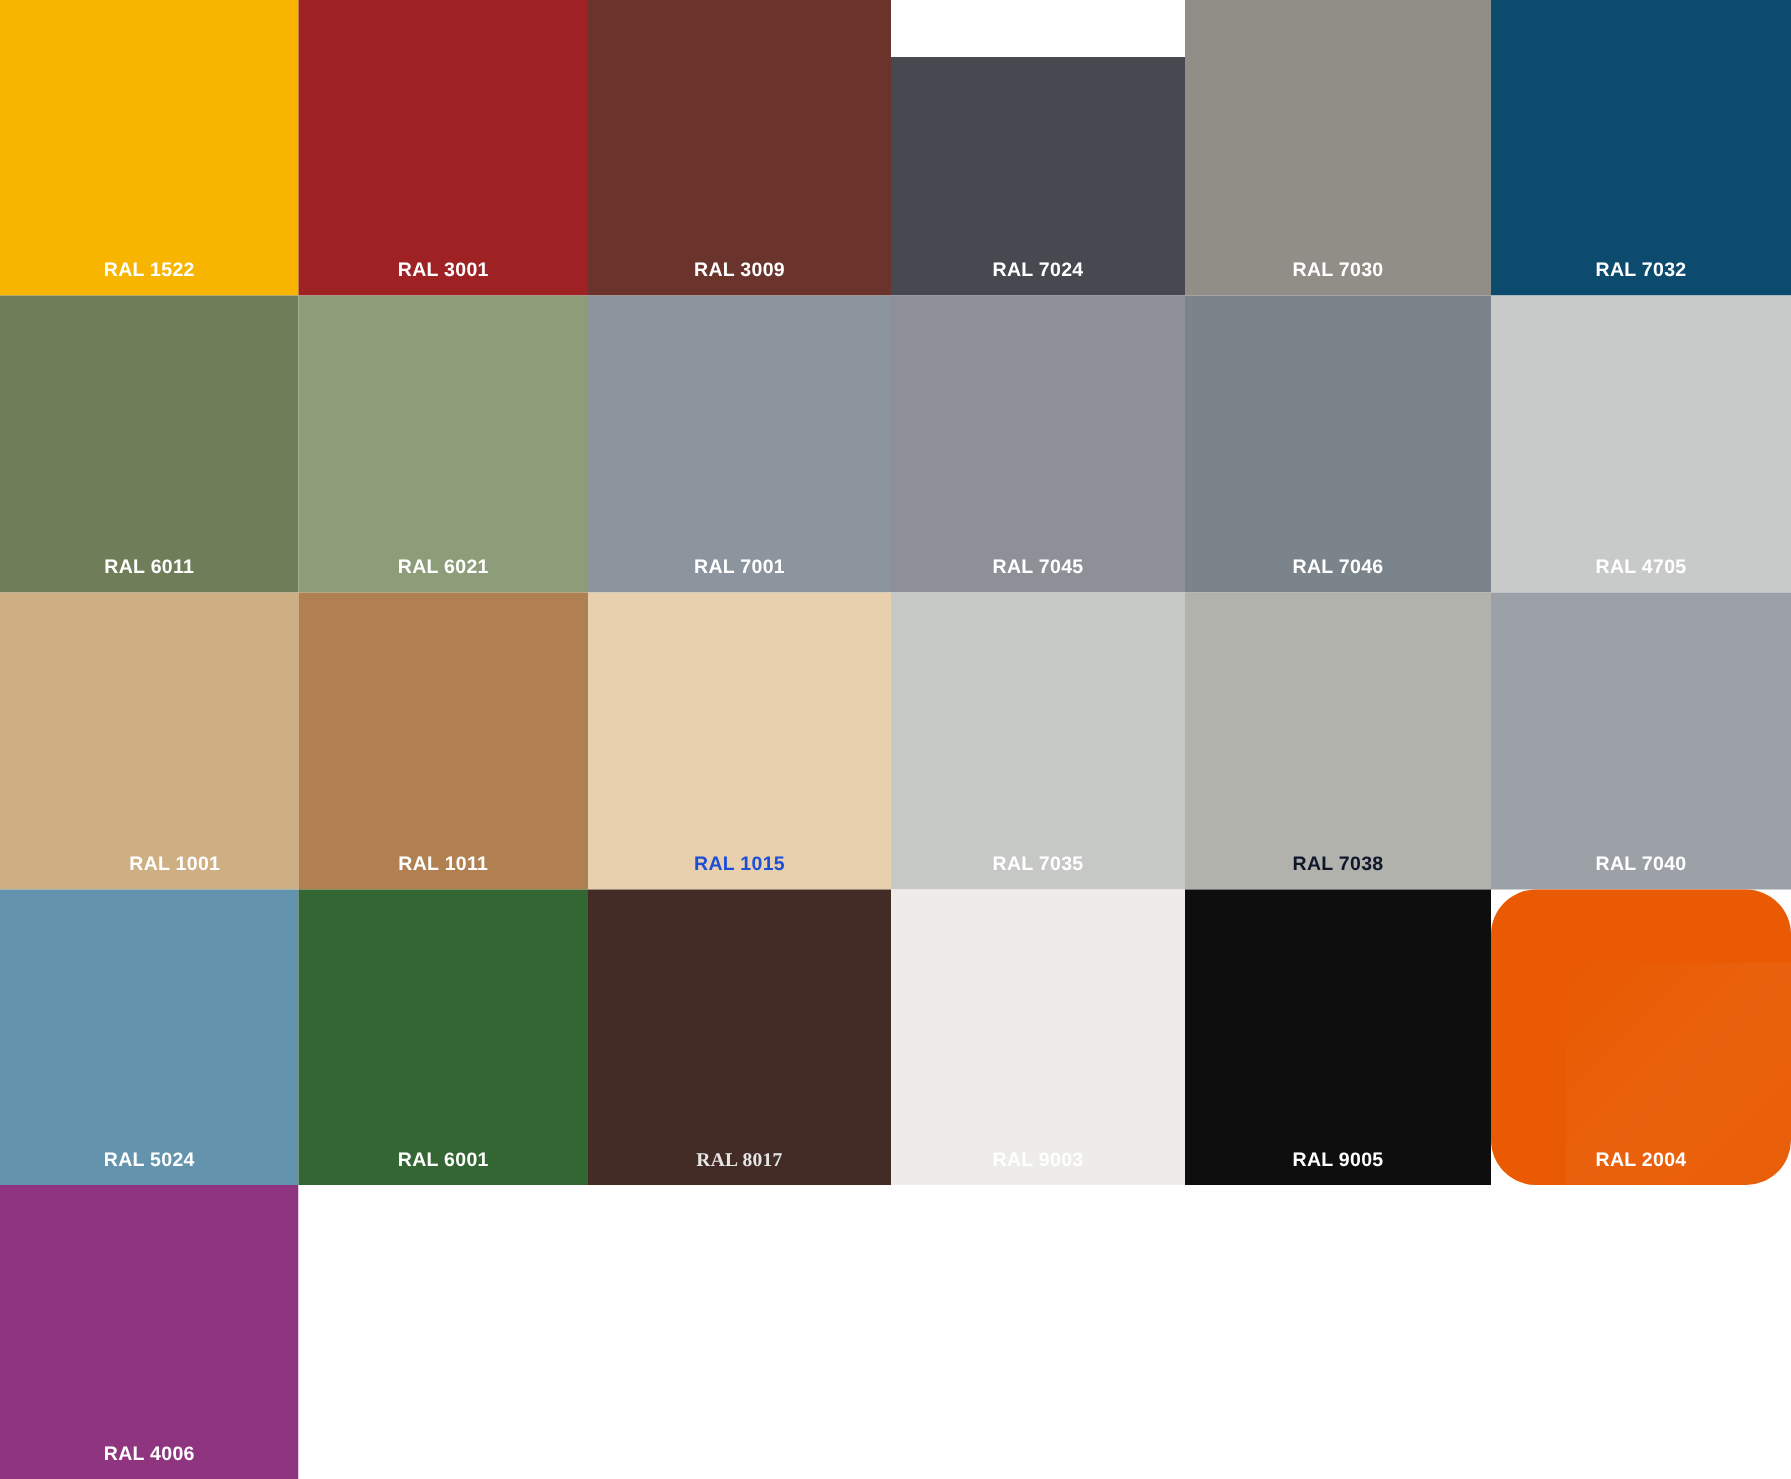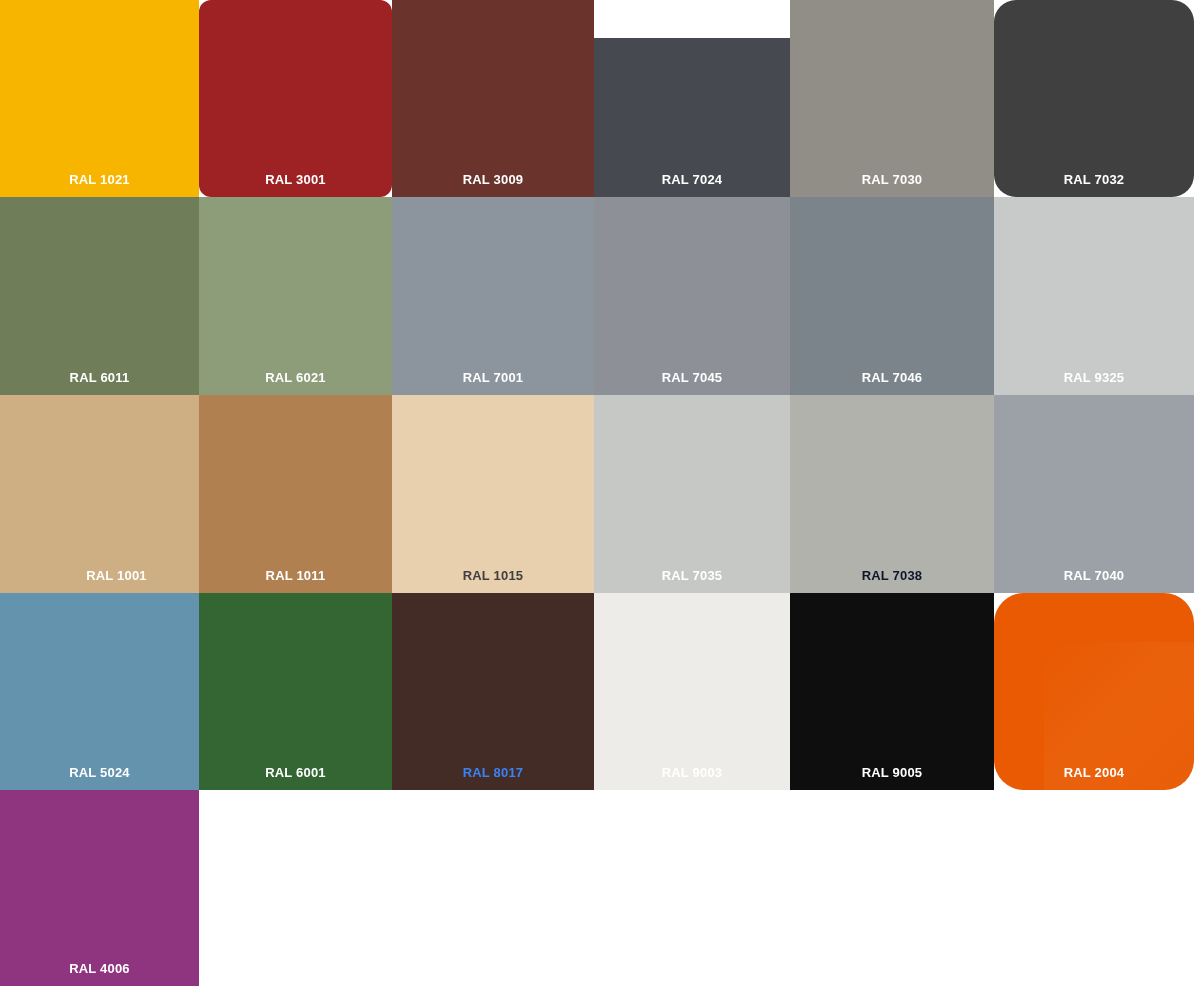--- a/index.html
+++ b/index.html
@@ -62,81 +62,81 @@
 
   .swatch.empty {
     background: #ffffff;
   }
 </style>
 </head>
 <body>
 
 <div id="swatch-grid">
     <div class="swatch" title="RAL 1021" style="background: rgb(247, 181, 0);">
-      <div class="swatch-label" style="color: rgb(255, 255, 255);">RAL 1021</div>
+      <div class="swatch-label" style="color: rgb(255, 255, 255);">RAL 1522</div>
     </div>
-    <div class="swatch" title="RAL 3001" style="background: rgb(158, 34, 36); border-radius: 12px;">
+    <div class="swatch" title="RAL 3001" style="background: rgb(158, 34, 36);">
       <div class="swatch-label" style="color: rgb(255, 255, 255);">RAL 3001</div>
     </div>
     <div class="swatch" title="RAL 3009" style="background: rgb(106, 51, 43);">
       <div class="swatch-label" style="color: rgb(255, 255, 255);">RAL 3009</div>
     </div>
     <div class="swatch" title="RAL 7024" style="background: rgb(70, 74, 80); margin-top: 38px;">
       <div class="swatch-label" style="color: rgb(255, 255, 255);">RAL 7024</div>
     </div>
     <div class="swatch" title="RAL 7030" style="background: rgb(145, 141, 135);">
       <div class="swatch-label" style="color: rgb(255, 255, 255);">RAL 7030</div>
     </div>
-    <div class="swatch" title="RAL 7032" style="background: #404040; border-radius: 22px;">
+    <div class="swatch" title="RAL 7032" style="background: #0c4a6e;">
       <div class="swatch-label" style="color: rgb(255, 255, 255);">RAL 7032</div>
     </div>
     <div class="swatch" title="RAL 6011" style="background: rgb(111, 125, 89);">
       <div class="swatch-label" style="color: rgb(255, 255, 255);">RAL 6011</div>
     </div>
     <div class="swatch" title="RAL 6021" style="background: rgb(141, 156, 121);">
       <div class="swatch-label" style="color: rgb(255, 255, 255);">RAL 6021</div>
     </div>
     <div class="swatch" title="RAL 7001" style="background: rgb(140, 148, 158);">
       <div class="swatch-label" style="color: rgb(255, 255, 255);">RAL 7001</div>
     </div>
     <div class="swatch" title="RAL 7045" style="background: rgb(141, 145, 151);">
       <div class="swatch-label" style="color: rgb(255, 255, 255); margin-top: 23px;">RAL 7045</div>
     </div>
     <div class="swatch" title="RAL 7046" style="background: rgb(123, 132, 138);">
       <div class="swatch-label" style="color: rgb(255, 255, 255);">RAL 7046</div>
     </div>
     <div class="swatch" title="RAL 7047" style="background: rgb(200, 201, 201);">
-      <div class="swatch-label" style="color: rgb(255, 255, 255);">RAL 9325</div>
+      <div class="swatch-label" style="color: rgb(255, 255, 255);">RAL 4705</div>
     </div>
     <div class="swatch" title="RAL 1001" style="background: rgb(206, 174, 131);">
       <div class="swatch-label" style="color: rgb(255, 255, 255); padding-left: 34px;">RAL 1001</div>
     </div>
     <div class="swatch" title="RAL 1011" style="background: rgb(176, 128, 81);">
       <div class="swatch-label" style="color: rgb(255, 255, 255);">RAL 1011</div>
     </div>
     <div class="swatch" title="RAL 1015" style="background: rgb(232, 207, 174);">
-      <div class="swatch-label" style="color: #404040;">RAL 1015</div>
+      <div class="swatch-label" style="color: #1d4ed8;">RAL 1015</div>
     </div>
     <div class="swatch" title="RAL 7035" style="background: rgb(198, 200, 197);">
       <div class="swatch-label" style="color: rgb(255, 255, 255);">RAL 7035</div>
     </div>
     <div class="swatch" title="RAL 7038" style="background: rgb(178, 178, 173);">
       <div class="swatch-label" style="color: #0f172a;">RAL 7038</div>
     </div>
     <div class="swatch" title="RAL 7040" style="background: rgb(155, 161, 166);">
       <div class="swatch-label" style="color: rgb(255, 255, 255);">RAL 7040</div>
     </div>
     <div class="swatch" title="RAL 5024" style="background: rgb(99, 147, 173);">
       <div class="swatch-label" style="color: rgb(255, 255, 255);">RAL 5024</div>
     </div>
     <div class="swatch" title="RAL 6001" style="background: rgb(51, 102, 51);">
       <div class="swatch-label" style="color: rgb(255, 255, 255);">RAL 6001</div>
     </div>
     <div class="swatch" title="RAL 8017" style="background: rgb(67, 44, 38);">
-      <div class="swatch-label" style="color: #3b82f6;">RAL 8017</div>
+      <div class="swatch-label" style="color: #e5e5e5; font-family: Liberation Serif, serif;">RAL 8017</div>
     </div>
     <div class="swatch" title="RAL 9003" style="background: rgb(237, 236, 232);">
       <div class="swatch-label" style="color: rgb(255, 255, 255);">RAL 9003</div>
     </div>
     <div class="swatch" title="RAL 9005" style="background: rgb(14, 14, 14);">
       <div class="swatch-label" style="color: rgb(255, 255, 255);">RAL 9005</div>
     </div>
     <div class="swatch textured" title="RAL 2004" style="background: rgb(233, 90, 2); border-radius: 30px;">
       <div class="swatch-label" style="color: rgb(255, 255, 255);">RAL 2004</div>
     </div>

